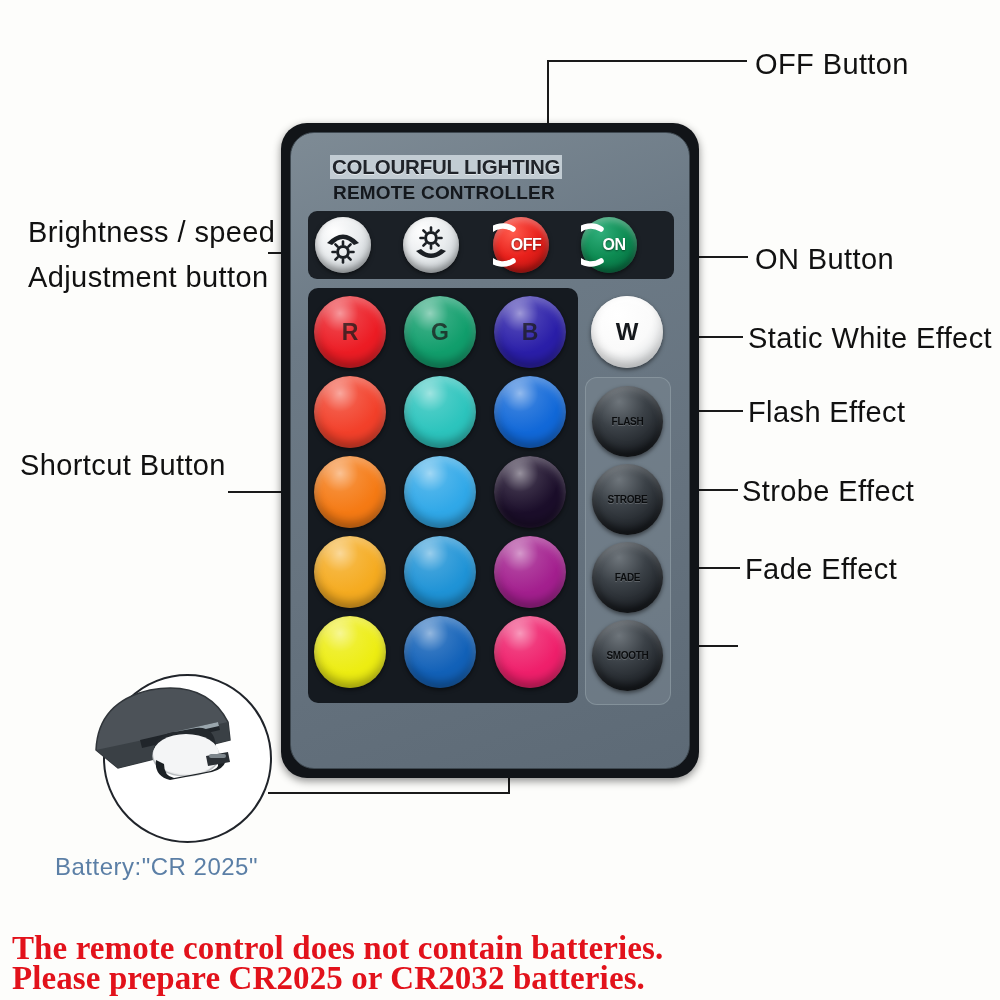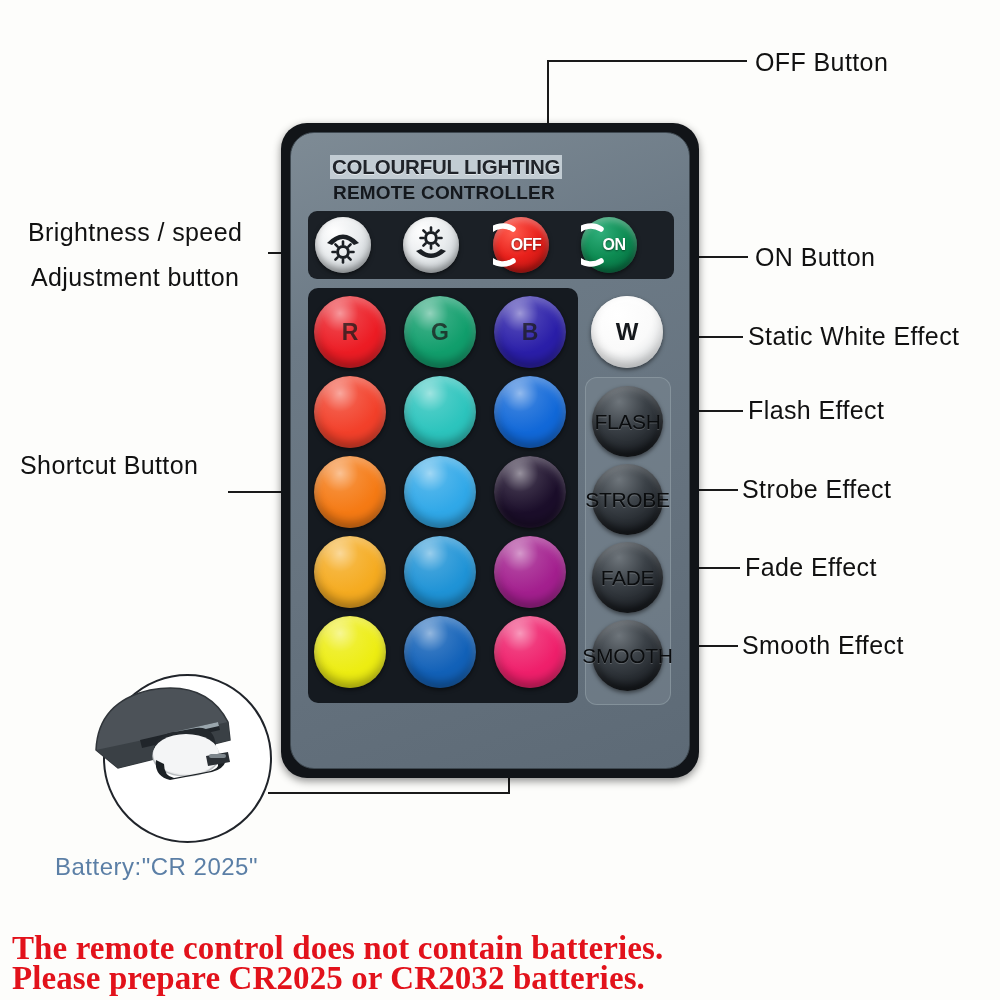--- a/index.html
+++ b/index.html
@@ -8,25 +8,24 @@
     background:#fdfdfb;
     font-family:"Liberation Sans", sans-serif;
     position:relative;overflow:hidden;
   }
   #stage{position:absolute;inset:0;}
 
   
   .label{
     position:absolute;
     color:#111;
-    font-size:25px;
+    font-size:29px;
     letter-spacing:0.4px;
     white-space:nowrap;
     font-family:"Liberation Sans", sans-serif;
-    text-align:center;
   }
   .label.two-line{line-height:45px;}
 
   
   .lline{position:absolute;background:#1a1a1a;}
   .lh{height:2px;}
   .lv{width:2px;}
 
   
   #remote{
@@ -116,21 +115,21 @@
     background:rgba(120,133,143,.55);border-radius:12px;
     border:1px solid rgba(160,172,180,.45);
   }
   .fxbtn{
     position:absolute;left:6px;width:71px;height:71px;border-radius:50%;
     background:radial-gradient(circle at 38% 22%,#6e757b 0%,#3b4147 38%,#1d2126 75%,#121519 100%);
     box-shadow:inset 0 -5px 9px rgba(0,0,0,.55), inset 0 4px 7px rgba(255,255,255,.22), 0 2px 4px rgba(0,0,0,.5);
     display:flex;align-items:center;justify-content:center;
   }
   .fxbtn span{
-    font-size:21px;font-weight:normal;color:#0a0c0e;letter-spacing:-0.3px;
+    font-size:10px;font-weight:bold;color:#0a0c0e;letter-spacing:-0.3px;
     font-family:"Liberation Sans", sans-serif;
     text-shadow:0 1px 0 rgba(255,255,255,.18);
   }
 
   
   #battery-wrap{position:absolute;left:78px;top:664px;width:210px;height:180px;}
   #battery-circle{
     position:absolute;left:25px;top:10px;width:165px;height:165px;
     border-radius:50%;border:2px solid #20242a;background:#ffffff;
   }
@@ -166,21 +165,20 @@
 
   <div class="lline lh" style="left:268px;top:252px;width:60px;"></div>
   <div class="lline lh" style="left:228px;top:491px;width:100px;"></div>
 
   <div class="label" style="left:755px;top:48px;">OFF Button</div>
   <div class="label" style="left:755px;top:243px;">ON Button</div>
   <div class="label" style="left:748px;top:322px;">Static White Effect</div>
   <div class="label" style="left:748px;top:396px;">Flash Effect</div>
   <div class="label" style="left:742px;top:475px;">Strobe Effect</div>
   <div class="label" style="left:745px;top:553px;">Fade Effect</div>
-  <div class="label" style="left:742px;top:631px;">Smooth Effect</div>
 
   <div class="lline lv" style="left:547px;top:60px;height:190px;"></div>
   <div class="lline lh" style="left:547px;top:60px;width:200px;"></div>
 
   <div class="lline lh" style="left:660px;top:256px;width:88px;"></div>
 
   <div class="lline lh" style="left:655px;top:336px;width:88px;"></div>
 
   <div class="lline lh" style="left:668px;top:410px;width:75px;"></div>
 

